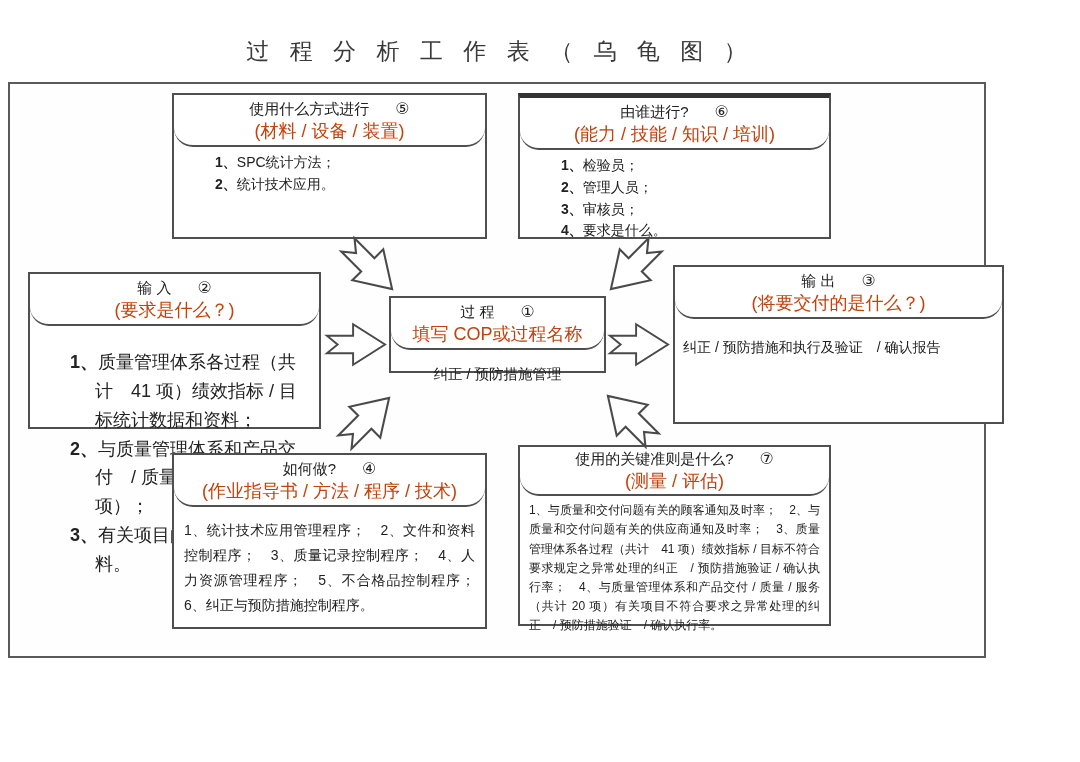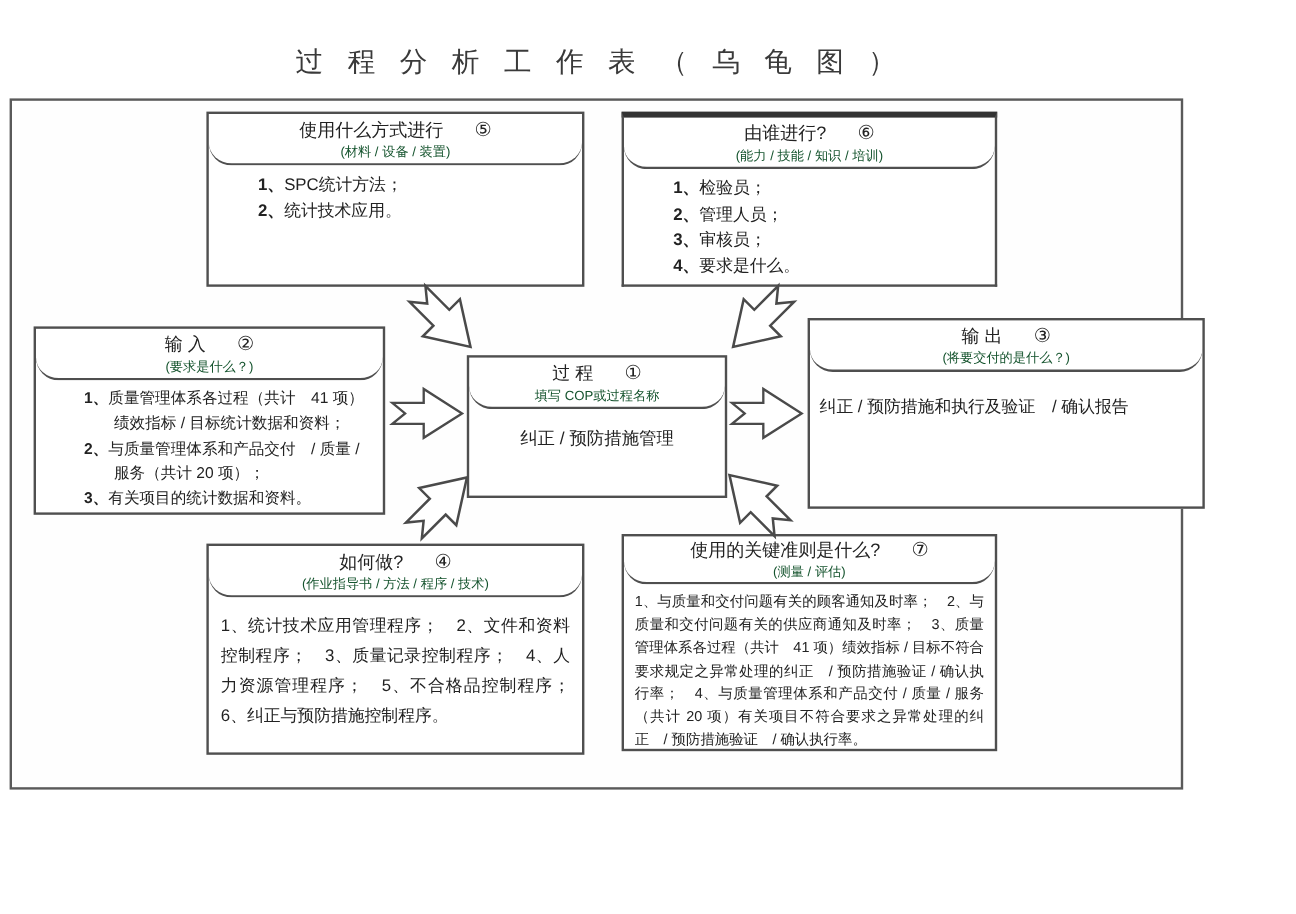--- a/index.html
+++ b/index.html
@@ -21,30 +21,30 @@
   .box{
     position:absolute;background:#fff;border:2px solid #4f4f4f;
     box-sizing:border-box;
   }
   .box-header{
     border-bottom:2px solid #4f4f4f;text-align:center;
     padding:4px 4px 2px;line-height:1.3;border-radius:19px;
   }
   .h1{font-size:15px;color:#222;white-space:nowrap;}
   .h1 .num{margin-left:26px;font-size:16px;}
-  .h2{font-size:11px;color:#14532d;white-space:nowrap;}
+  .h2{font-size:18px;color:#c2410c;white-space:nowrap;}
   .list{padding:5px 8px;font-size:14px;line-height:1.55;margin-left:33px;}
   .li{padding-left:25px;text-indent:-25px;}
   .li .m{font-weight:bold;}
   
   .box-method{left:172px;top:93px;width:315px;height:146px;}
   .box-who{left:518px;top:93px;width:313px;height:146px;border-top:5px solid #333;}
   .box-input{left:28px;top:272px;width:293px;height:157px;}
-  .box-input .list{font-size:13px;line-height:1.6;padding:5px 7px;}
-  .box-process{left:389px;top:296px;width:217px;height:119px;}
+  .box-input .list{font-size:18px;line-height:1.6;padding:22px 7px;}
+  .box-process{left:389px;top:296px;width:217px;height:77px;}
   .process-body{text-align:center;padding-top:15px;font-size:14.5px;}
   .box-output{left:673px;top:265px;width:331px;height:159px;}
   .output-body{padding:20px 8px 0;font-size:14px;}
   .box-how{left:172px;top:453px;width:315px;height:176px;}
   .how-body{padding:11px 10px 0;font-size:14px;line-height:1.78;text-align:justify;}
   .box-criteria{left:518px;top:445px;width:313px;height:181px;}
   .box-criteria .box-header{padding:2px 4px 1px;}
   .criteria-body{padding:5px 9px 0;font-size:12px;line-height:1.6;text-align:justify;}
   
   .arrow{position:absolute;}

